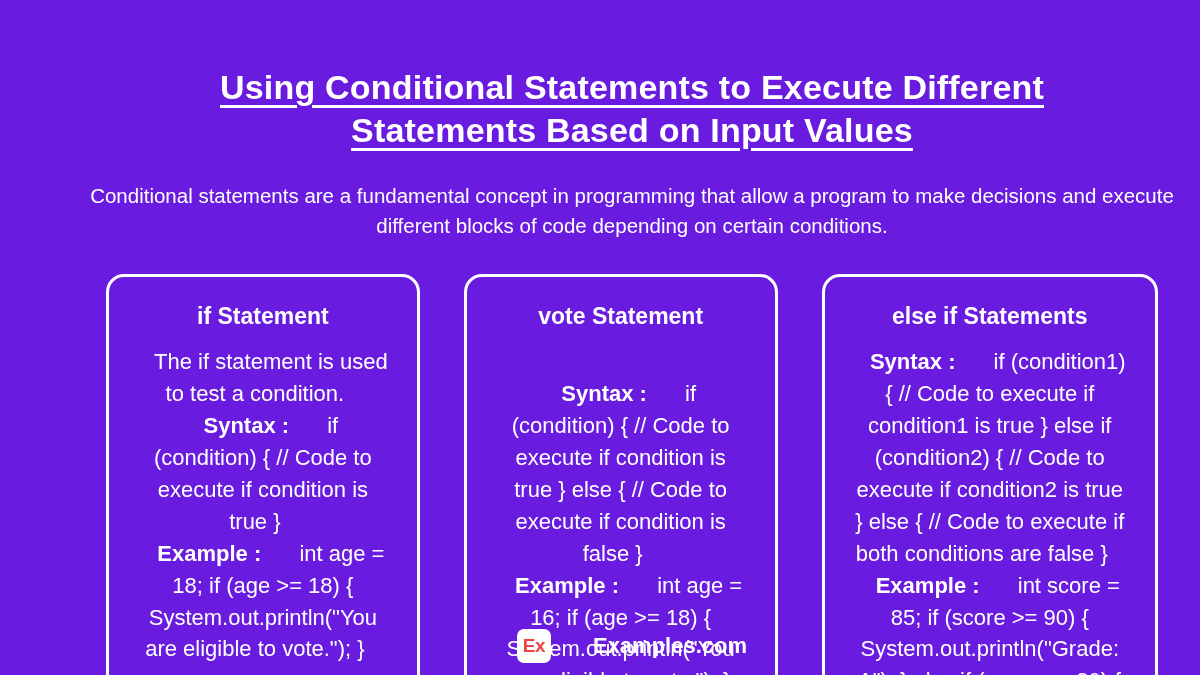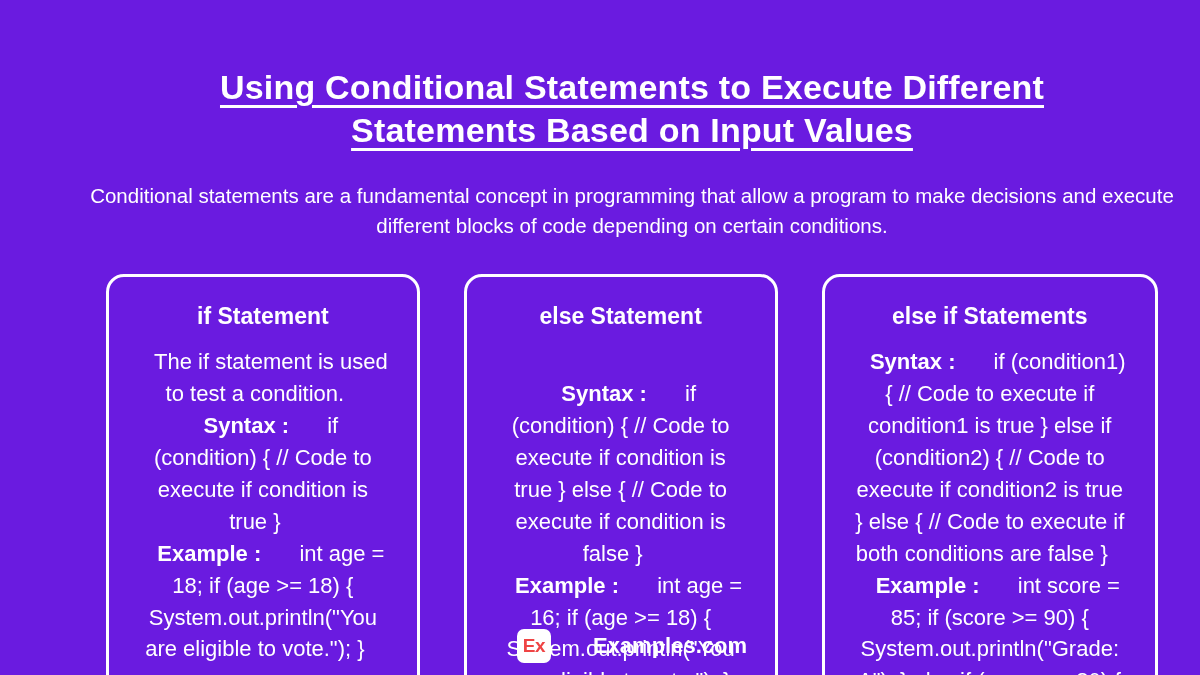--- a/index.html
+++ b/index.html
@@ -98,21 +98,21 @@
       <span>The if statement is used to test a condition.</span><br>
       <strong>Syntax :</strong><span> if (condition) { // Code to execute if condition is true
 }</span><br>
       <strong>Example :</strong><span> int age = 18; if (age &gt;= 18) {
 System.out.println("You are eligible to vote.");
 }</span>
     </div>
   </div>
 
   <div class="card">
-    <div class="card-title">else Statement</div>
+    <div class="card-title">vote Statement</div>
     <div class="card-body">
       <br>
       <strong>Syntax :</strong><span> if (condition) { // Code to execute if condition is true } else { // Code to execute if condition is false }</span><br>
       <strong>Example :</strong><span> int age = 16; if (age &gt;= 18) { System.out.println("You are eligible to vote."); } else { System.out.println("You are not eligible to vote."); }</span>
     </div>
   </div>
 
   <div class="card">
     <div class="card-title">else if Statements</div>
     <div class="card-body">

